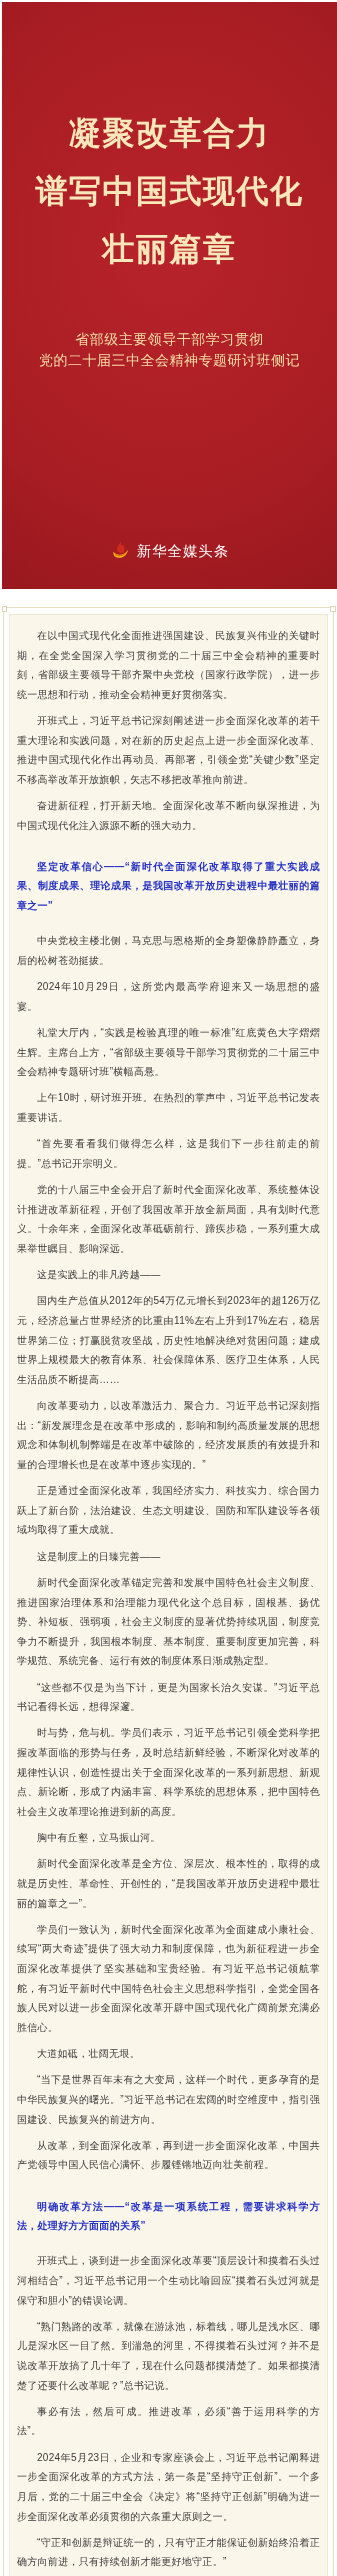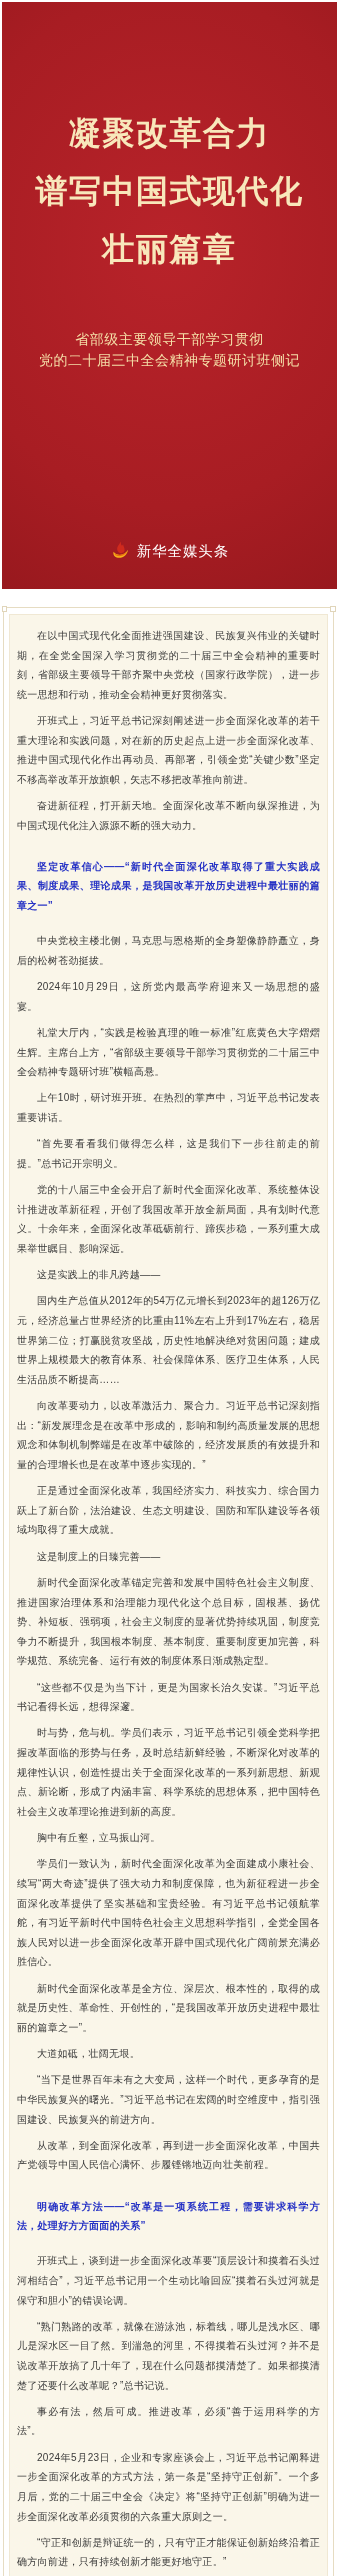--- a/index.html
+++ b/index.html
@@ -129,22 +129,22 @@
       <p class="para">党的十八届三中全会开启了新时代全面深化改革、系统整体设计推进改革新征程，开创了我国改革开放全新局面，具有划时代意义。十余年来，全面深化改革砥砺前行、蹄疾步稳，一系列重大成果举世瞩目、影响深远。</p>
       <p class="para">这是实践上的非凡跨越——</p>
       <p class="para">国内生产总值从2012年的54万亿元增长到2023年的超126万亿元，经济总量占世界经济的比重由11%左右上升到17%左右，稳居世界第二位；打赢脱贫攻坚战，历史性地解决绝对贫困问题；建成世界上规模最大的教育体系、社会保障体系、医疗卫生体系，人民生活品质不断提高……</p>
       <p class="para">向改革要动力，以改革激活力、聚合力。习近平总书记深刻指出：“新发展理念是在改革中形成的，影响和制约高质量发展的思想观念和体制机制弊端是在改革中破除的，经济发展质的有效提升和量的合理增长也是在改革中逐步实现的。”</p>
       <p class="para">正是通过全面深化改革，我国经济实力、科技实力、综合国力跃上了新台阶，法治建设、生态文明建设、国防和军队建设等各领域均取得了重大成就。</p>
       <p class="para">这是制度上的日臻完善——</p>
       <p class="para">新时代全面深化改革锚定完善和发展中国特色社会主义制度、推进国家治理体系和治理能力现代化这个总目标，固根基、扬优势、补短板、强弱项，社会主义制度的显著优势持续巩固，制度竞争力不断提升，我国根本制度、基本制度、重要制度更加完善，科学规范、系统完备、运行有效的制度体系日渐成熟定型。</p>
       <p class="para">“这些都不仅是为当下计，更是为国家长治久安谋。”习近平总书记看得长远，想得深邃。</p>
       <p class="para">时与势，危与机。学员们表示，习近平总书记引领全党科学把握改革面临的形势与任务，及时总结新鲜经验，不断深化对改革的规律性认识，创造性提出关于全面深化改革的一系列新思想、新观点、新论断，形成了内涵丰富、科学系统的思想体系，把中国特色社会主义改革理论推进到新的高度。</p>
       <p class="para">胸中有丘壑，立马振山河。</p>
+      <p class="para">新时代全面深化改革是全方位、深层次、根本性的，取得的成就是历史性、革命性、开创性的，“是我国改革开放历史进程中最壮丽的篇章之一”。</p>
       <p class="para">学员们一致认为，新时代全面深化改革为全面建成小康社会、续写“两大奇迹”提供了强大动力和制度保障，也为新征程进一步全面深化改革提供了坚实基础和宝贵经验。有习近平总书记领航掌舵，有习近平新时代中国特色社会主义思想科学指引，全党全国各族人民对以进一步全面深化改革开辟中国式现代化广阔前景充满必胜信心。</p>
-      <p class="para">新时代全面深化改革是全方位、深层次、根本性的，取得的成就是历史性、革命性、开创性的，“是我国改革开放历史进程中最壮丽的篇章之一”。</p>
       <p class="para">大道如砥，壮阔无垠。</p>
       <p class="para">“当下是世界百年未有之大变局，这样一个时代，更多孕育的是中华民族复兴的曙光。”习近平总书记在宏阔的时空维度中，指引强国建设、民族复兴的前进方向。</p>
       <p class="para">从改革，到全面深化改革，再到进一步全面深化改革，中国共产党领导中国人民信心满怀、步履铿锵地迈向壮美前程。</p>
       <h2 class="heading">明确改革方法——“改革是一项系统工程，需要讲求科学方法，处理好方方面面的关系”</h2>
       <p class="para">开班式上，谈到进一步全面深化改革要“顶层设计和摸着石头过河相结合”，习近平总书记用一个生动比喻回应“摸着石头过河就是保守和胆小”的错误论调。</p>
       <p class="para">“熟门熟路的改革，就像在游泳池，标着线，哪儿是浅水区、哪儿是深水区一目了然。到湍急的河里，不得摸着石头过河？并不是说改革开放搞了几十年了，现在什么问题都摸清楚了。如果都摸清楚了还要什么改革呢？”总书记说。</p>
       <p class="para">事必有法，然后可成。推进改革，必须“善于运用科学的方法”。</p>
       <p class="para">2024年5月23日，企业和专家座谈会上，习近平总书记阐释进一步全面深化改革的方式方法，第一条是“坚持守正创新”。一个多月后，党的二十届三中全会《决定》将“坚持守正创新”明确为进一步全面深化改革必须贯彻的六条重大原则之一。</p>
       <p class="para">“守正和创新是辩证统一的，只有守正才能保证创新始终沿着正确方向前进，只有持续创新才能更好地守正。”</p>
       <p class="para">学员们认为，守正，就是坚持改革有方向、有原则，坚持党的全面领导、坚持马克思主义、坚持中国特色社会主义、坚持人民民主专政，以促进社会公平正义、增进人民福祉为出发点和落脚点等根本的东西不能有丝毫动摇；创新，就是要以一往无前的胆魄和勇气，顺应时代发展新趋势、实践发展新要求、人民群众新期待，推动改革不断取得新突破。</p>

